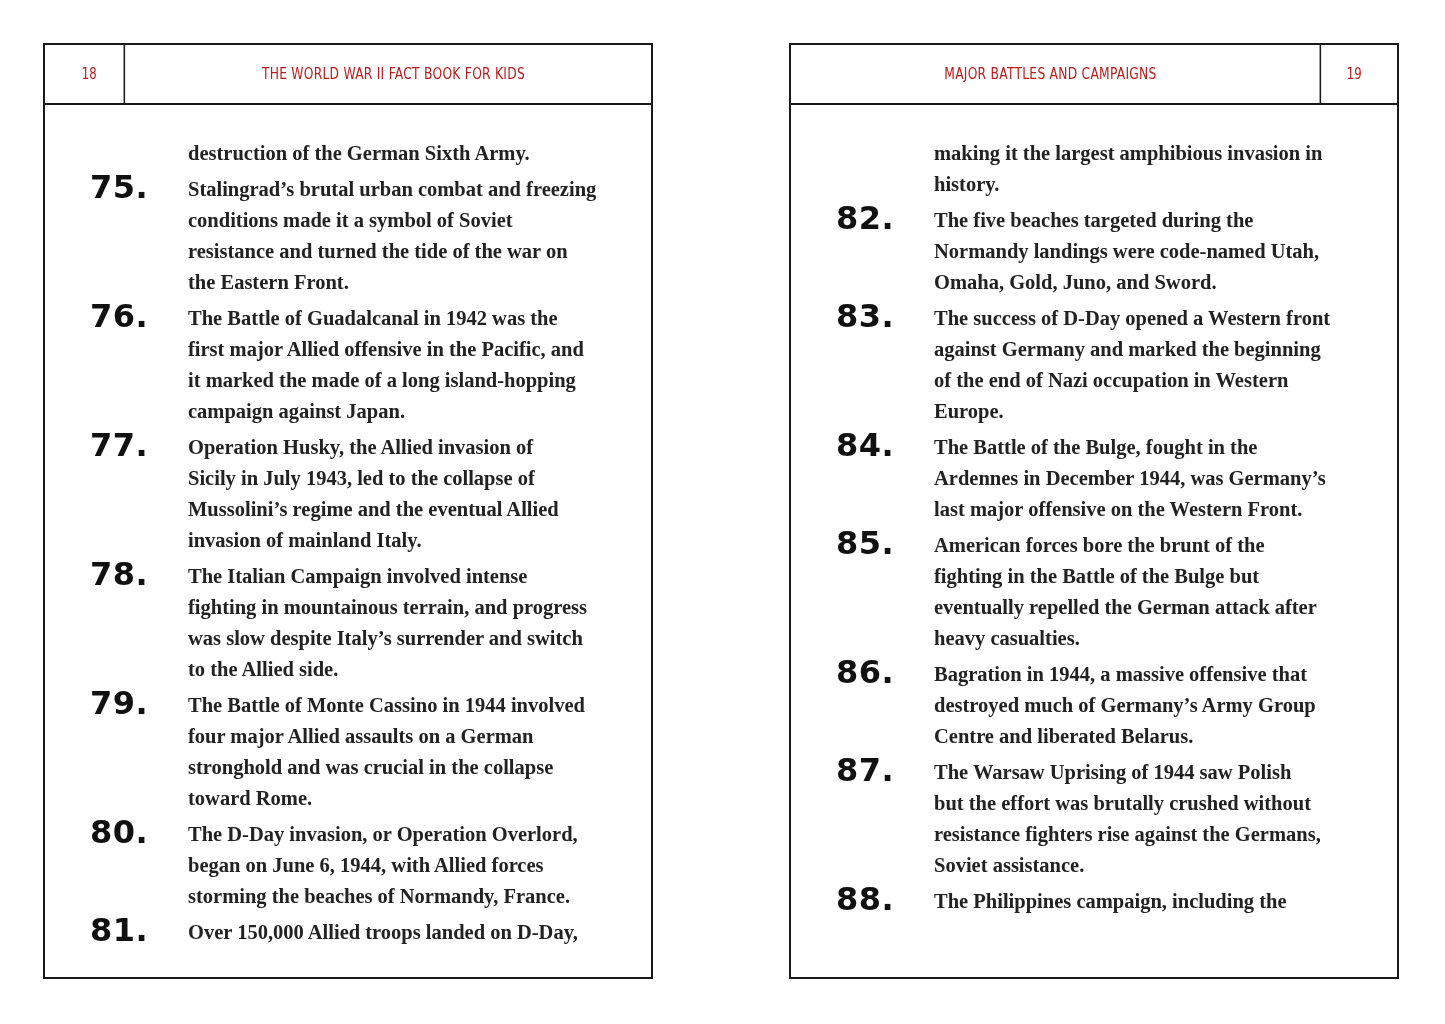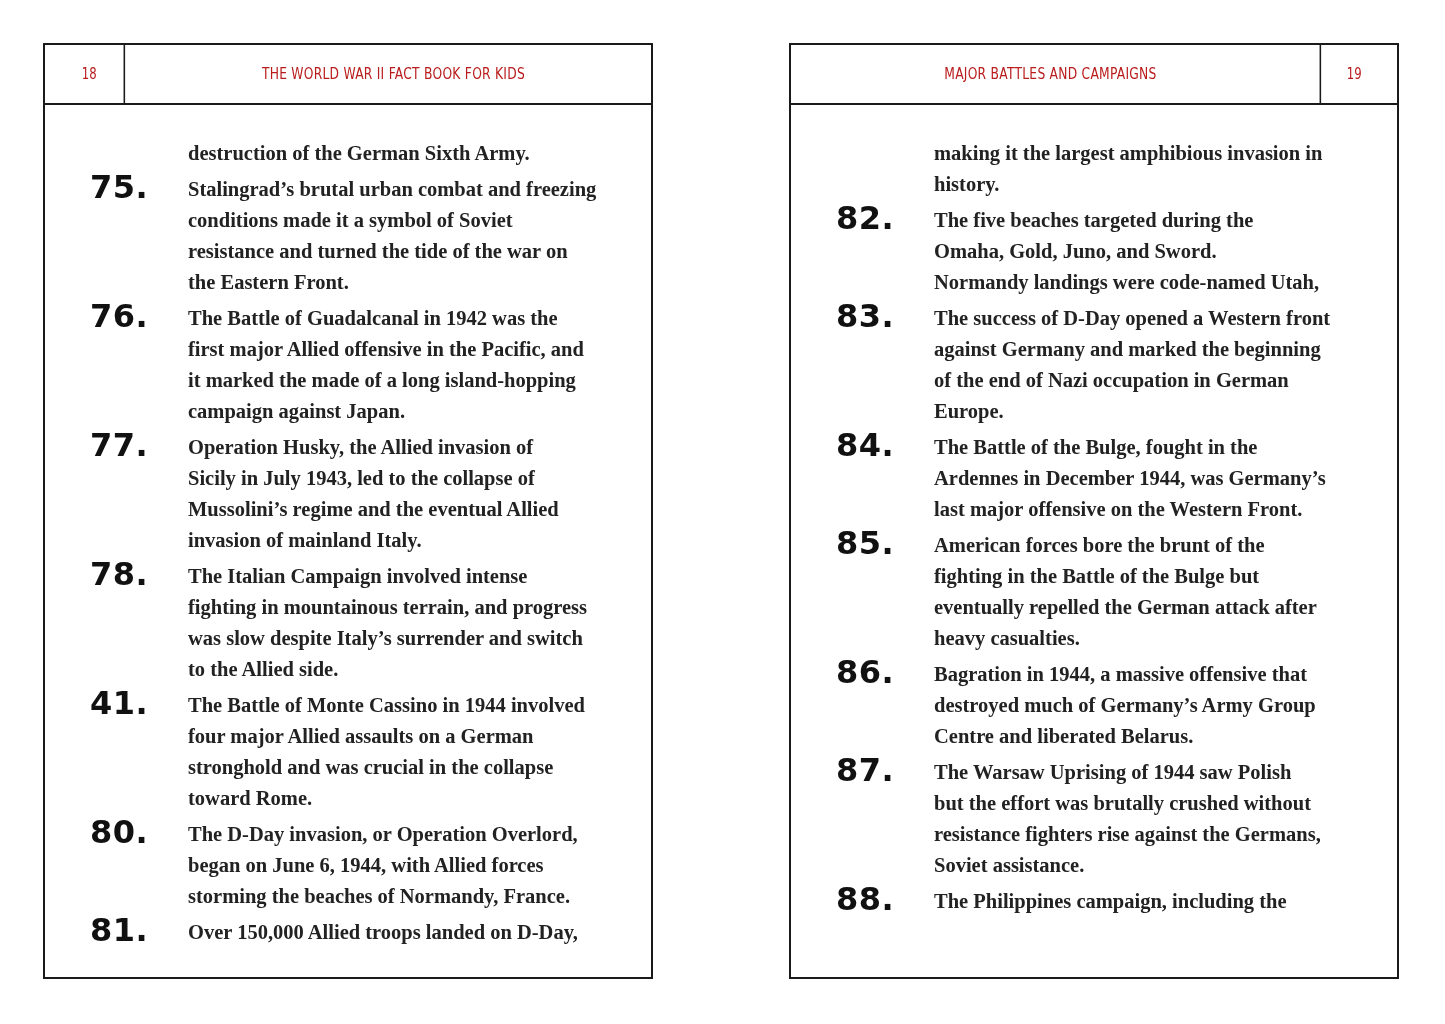--- a/index.html
+++ b/index.html
@@ -78,21 +78,21 @@
         <span class="line">invasion of mainland Italy.</span>
       </div>
       <div class="fact">
         <span class="fnum">78.</span>
         <span class="line">The Italian Campaign involved intense</span>
         <span class="line">fighting in mountainous terrain, and progress</span>
         <span class="line">was slow despite Italy’s surrender and switch</span>
         <span class="line">to the Allied side.</span>
       </div>
       <div class="fact">
-        <span class="fnum">41.</span>
+        <span class="fnum">79.</span>
         <span class="line">The Battle of Monte Cassino in 1944 involved</span>
         <span class="line">four major Allied assaults on a German</span>
         <span class="line">stronghold and was crucial in the collapse</span>
         <span class="line">toward Rome.</span>
       </div>
       <div class="fact">
         <span class="fnum">80.</span>
         <span class="line">The D-Day invasion, or Operation Overlord,</span>
         <span class="line">began on June 6, 1944, with Allied forces</span>
         <span class="line">storming the beaches of Normandy, France.</span>
@@ -112,28 +112,28 @@
     <div class="num">19</div>
   </div>
   <div class="content">
       <div class="fact cont">
         <span class="line">making it the largest amphibious invasion in</span>
         <span class="line">history.</span>
       </div>
       <div class="fact">
         <span class="fnum">82.</span>
         <span class="line">The five beaches targeted during the</span>
+        <span class="line">Normandy landings were code-named Utah,</span>
         <span class="line">Omaha, Gold, Juno, and Sword.</span>
-        <span class="line">Normandy landings were code-named Utah,</span>
       </div>
       <div class="fact">
         <span class="fnum">83.</span>
         <span class="line">The success of D-Day opened a Western front</span>
         <span class="line">against Germany and marked the beginning</span>
-        <span class="line">of the end of Nazi occupation in German</span>
+        <span class="line">of the end of Nazi occupation in Western</span>
         <span class="line">Europe.</span>
       </div>
       <div class="fact">
         <span class="fnum">84.</span>
         <span class="line">The Battle of the Bulge, fought in the</span>
         <span class="line">Ardennes in December 1944, was Germany’s</span>
         <span class="line">last major offensive on the Western Front.</span>
       </div>
       <div class="fact">
         <span class="fnum">85.</span>

